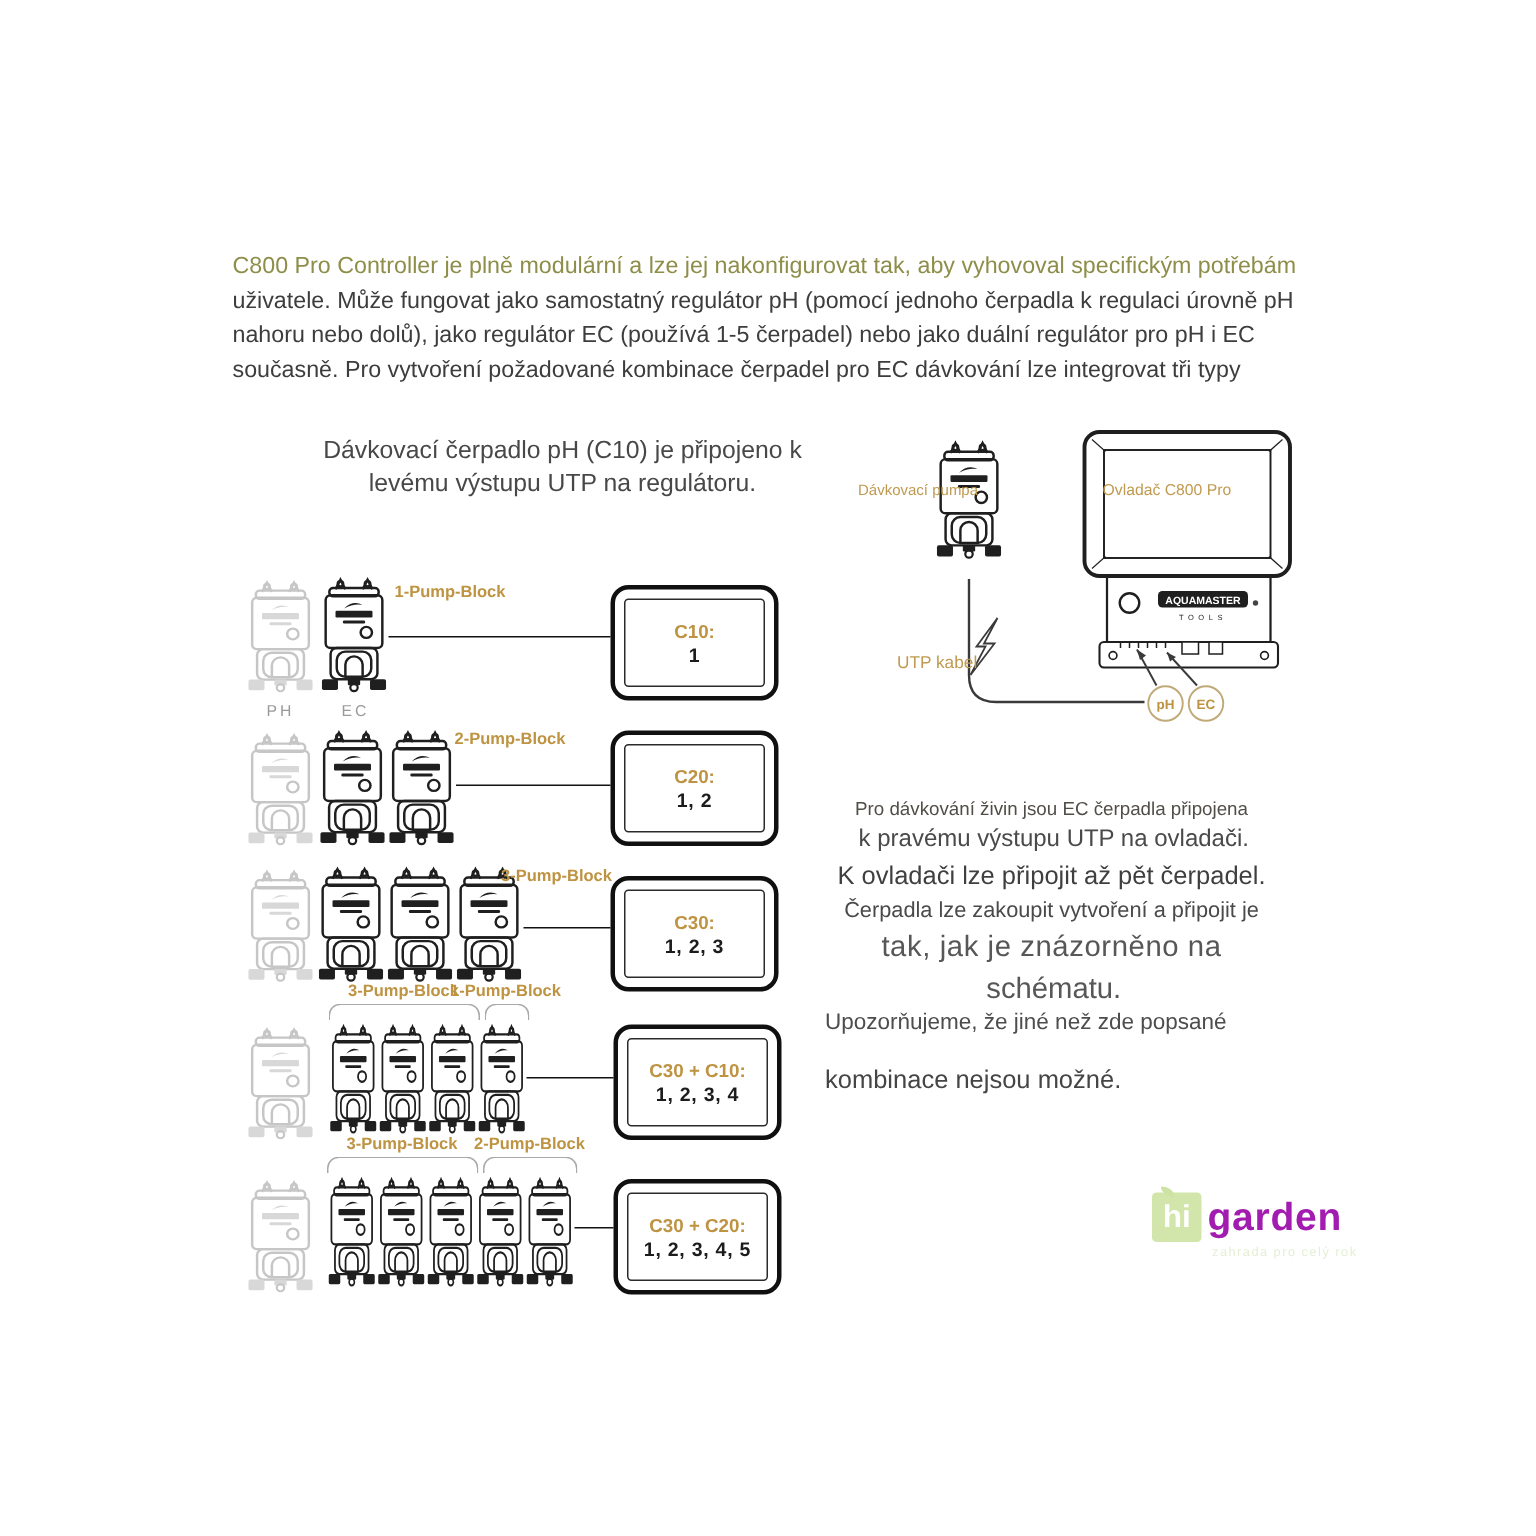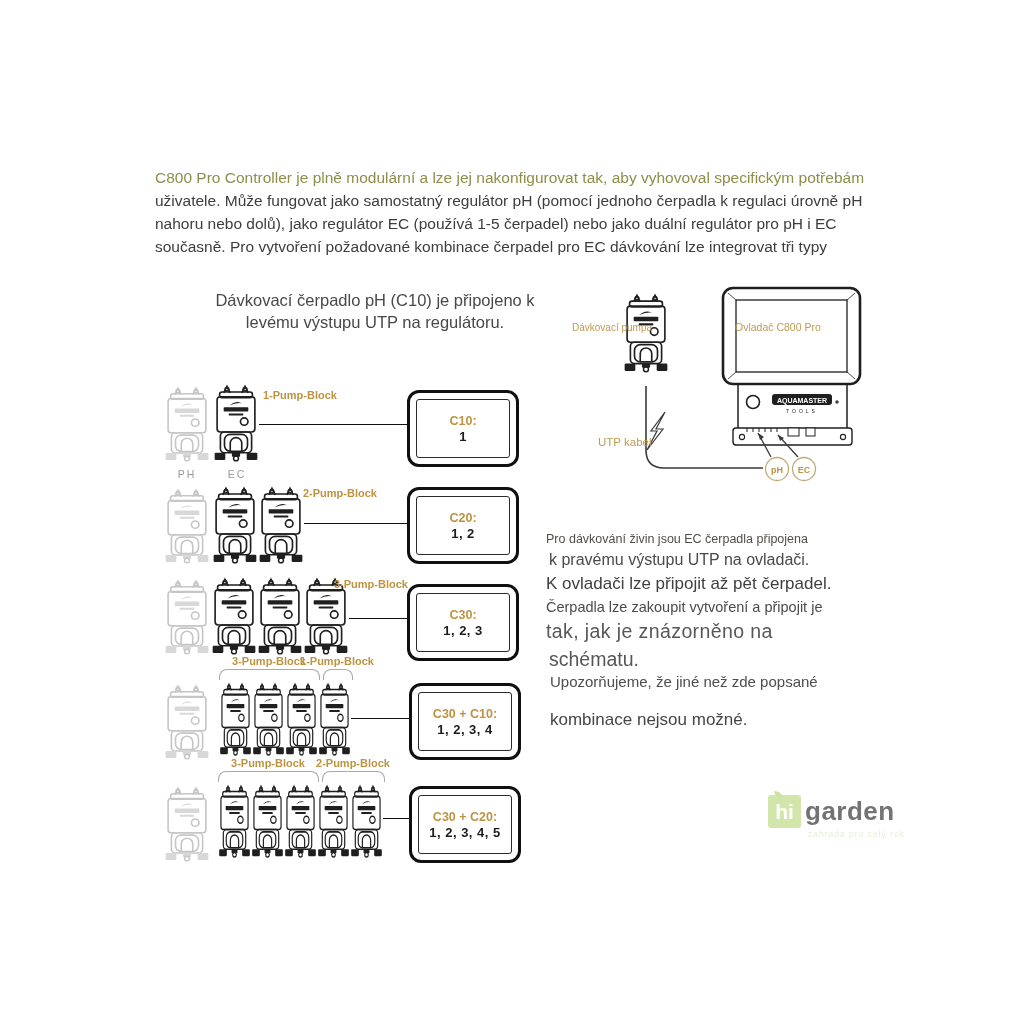--- a/index.html
+++ b/index.html
@@ -33,38 +33,38 @@
   .screen-title{font-size:12.5px;font-weight:bold;color:#be9342;}
   .screen-values{font-size:13px;font-weight:bold;color:#1c1c1c;letter-spacing:0.5px;}
 
   
   #lbl-pump{left:556px;top:322px;font-size:10px;color:#c09a50;margin-left:16px;}
   #lbl-controller{left:735px;top:321px;width:115px;font-size:10.5px;color:#c09a50;}
   #lbl-utp{left:598px;top:436px;font-size:11.5px;color:#c09a50;}
 
   
   #right-text{left:546px;top:532px;width:310px;color:#4a4a4a;}
-  #right-text div{margin-bottom:5px;white-space:nowrap;}
+  #right-text div{margin-bottom:5px;white-space:nowrap;text-align:center;}
   .rt0{font-size:12.5px;color:#514d47;}
   .rt1{font-size:16px;padding-left:3px;}
   .rt2{font-size:17px;color:#3f3f3f;}
   .rt3{font-size:14.5px;}
   .rt4{font-size:19.5px;color:#575757;letter-spacing:0.4px;}
   .rt5{font-size:19.5px;color:#575757;padding-left:3px;}
   #note-text{left:550px;top:673px;width:300px;}
   .nt0{font-size:15px;color:#4d4d4d;margin-bottom:20px;white-space:nowrap;}
   .nt1{font-size:17px;color:#454545;white-space:nowrap;}
 
   
   #logo{left:768px;top:792px;width:160px;height:50px;}
   #logo-square{position:absolute;left:0;top:3px;width:33px;height:33px;background:#d2e6ab;border-radius:3px;
     display:flex;align-items:center;justify-content:center;color:#ffffff;font-weight:bold;font-size:21px;}
   #logo-leaf{position:absolute;left:6px;top:-4px;width:9px;height:7px;background:#cde3a4;
     border-radius:0 100% 0 100%;}
-  #logo-garden{position:absolute;left:37px;top:4px;font-size:26px;font-weight:bold;color:#737373;letter-spacing:0.5px;}
+  #logo-garden{position:absolute;left:37px;top:4px;font-size:26px;font-weight:bold;color:#a21caf;letter-spacing:0.5px;}
   #logo-tagline{position:absolute;left:40px;top:37px;font-size:8.5px;color:#e4efd4;letter-spacing:1px;white-space:nowrap;}
 </style>
 </head>
 <body>
 
 <svg width="0" height="0" style="position:absolute" aria-hidden="true">
   <defs>
     <symbol id="pump-sym" viewBox="0 0 56 100" overflow="visible">
       <g fill="none" stroke="var(--st)" stroke-width="2">
         <path d="M13 11 L17 3 L21 11"></path>

